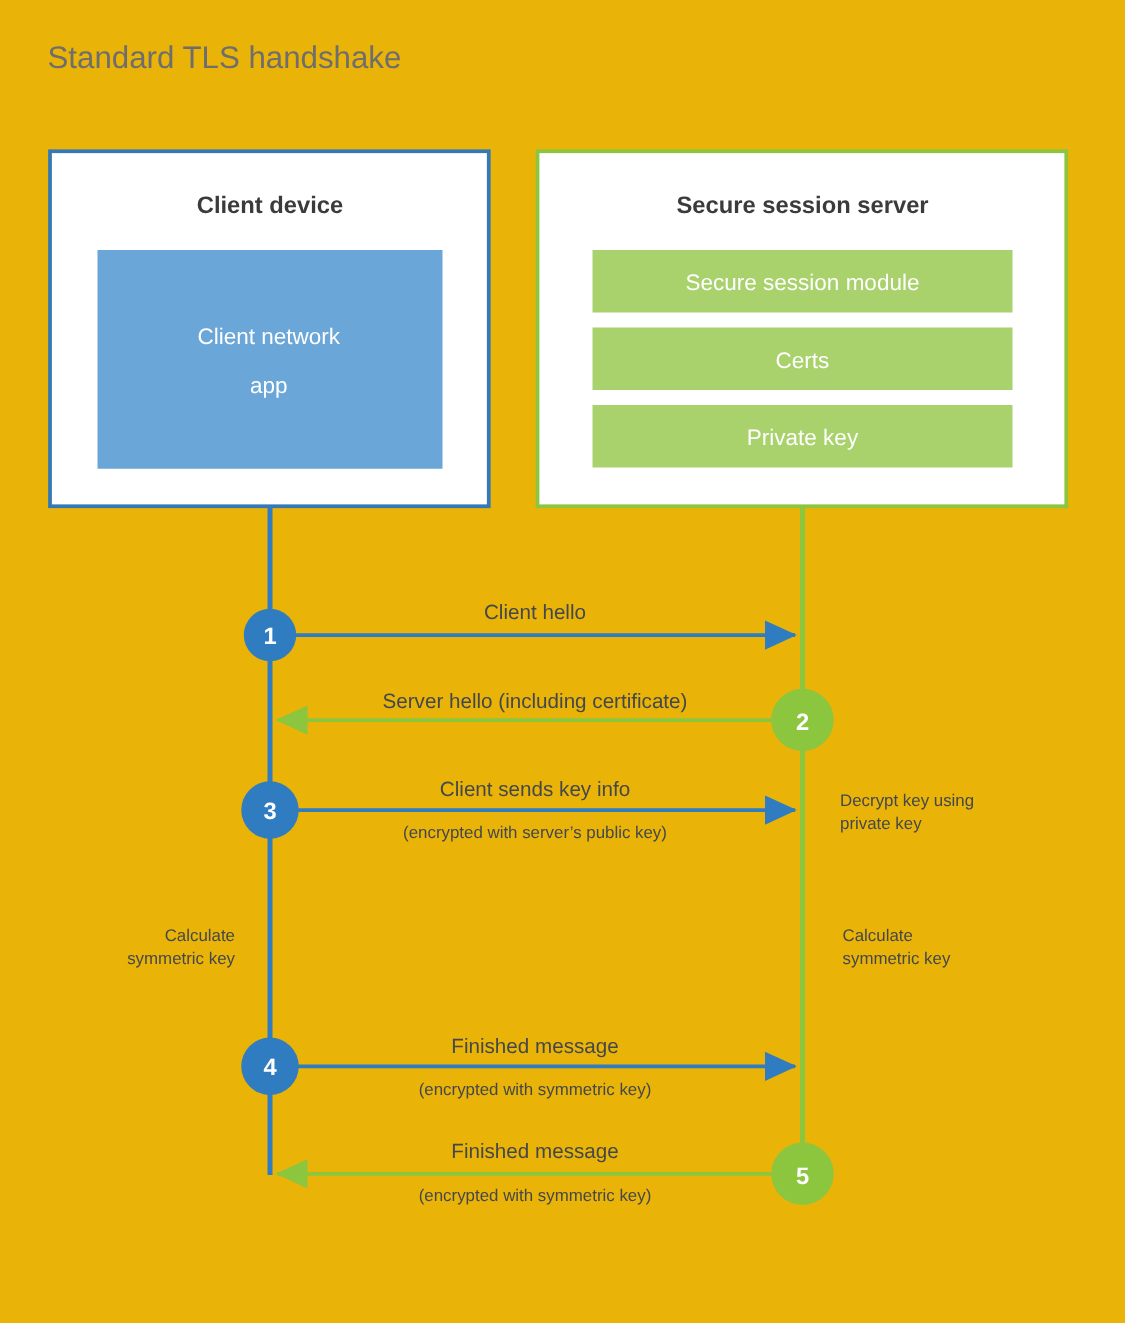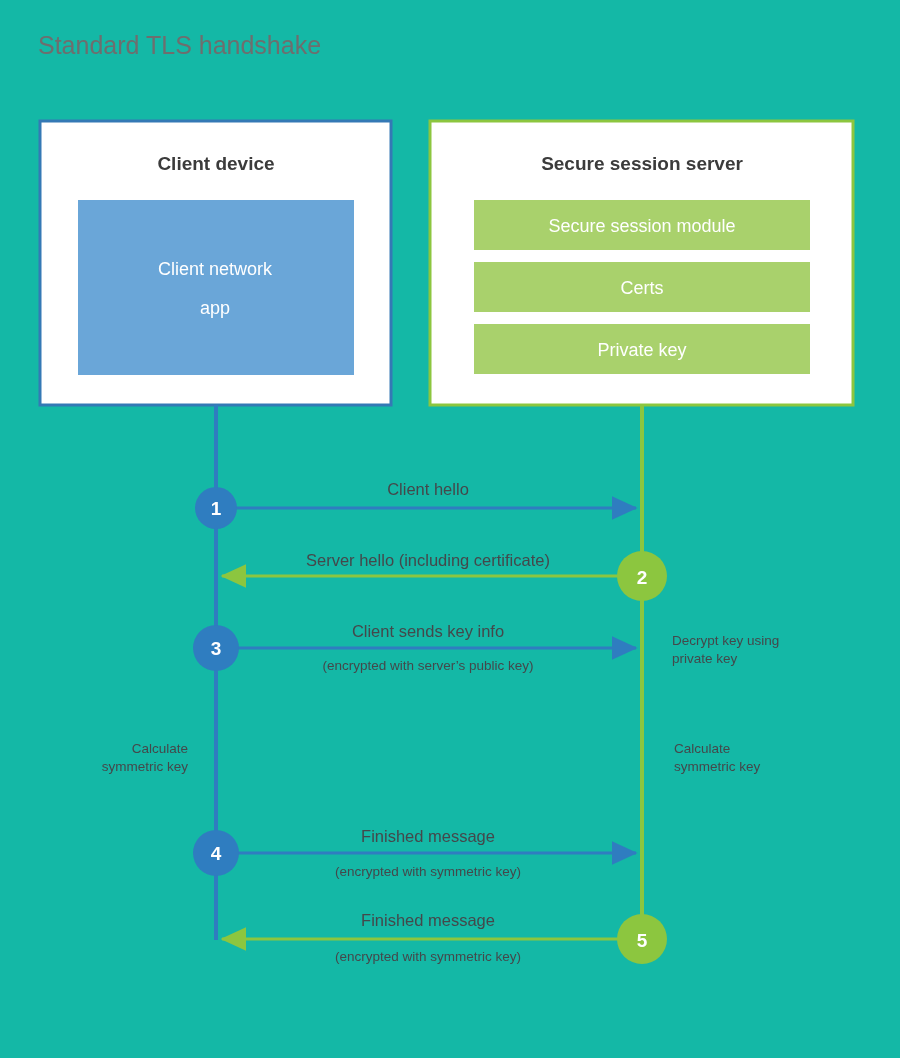--- a/index.html
+++ b/index.html
@@ -10,21 +10,21 @@
   body {
     width: 900px;
     height: 1058px;
     font-family: "Liberation Sans", sans-serif;
     overflow: hidden;
   }
   #diagram-root {
     position: relative;
     width: 900px;
     height: 1058px;
-    background: #14b8a6;
+    background: #eab308;
   }
   svg.diagram {
     position: absolute;
     top: 0;
     left: 0;
     width: 900px;
     height: 1058px;
     display: block;
   }
   .page-title {

